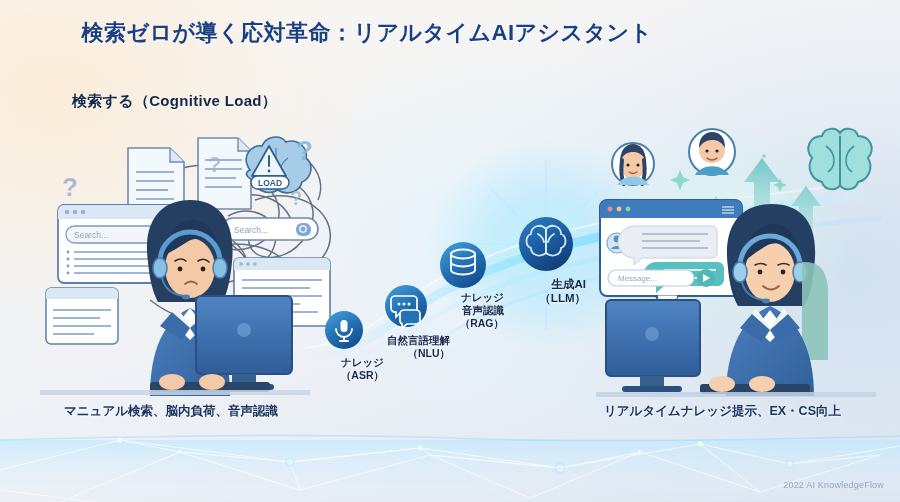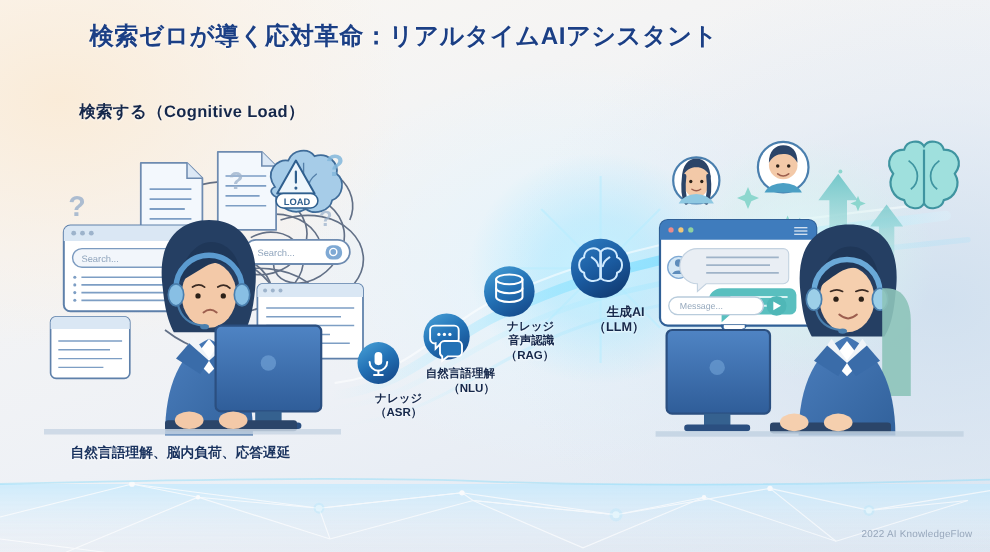--- a/index.html
+++ b/index.html
@@ -476,21 +476,22 @@
         <path d="M546 229 c5 -6 15 -3 15 5 c6 2 6 12 0 14 c0 7 -9 10 -15 5z"></path>
         <path d="M546 229 v24 M538 234 q5 3 6 8 M554 234 q-5 3 -6 8"></path>
       </g>
     </g>
   </svg>
 
   <div class="title">検索ゼロが導く応対革命：リアルタイムAIアシスタント</div>
 
   <div class="sec-head left">検索する（Cognitive Load）</div>
 
-  <div class="caption left">自然言語理解、脳内負荷、応答遅延</div>
+  <div class="caption left">マニュアル検索、脳内負荷、音声認識</div>
+  <div class="caption right">リアルタイムナレッジ提示、EX・CS向上</div>
 
   <div class="node">
     <div class="nlabel" style="left:306px; top:356px; width:78px;">ナレッジ
 （ASR）</div>
   </div>
   <div class="node">
     <div class="nlabel" style="left:364px; top:334px; width:86px;">自然言語理解
 （NLU）</div>
   </div>
   <div class="node">

